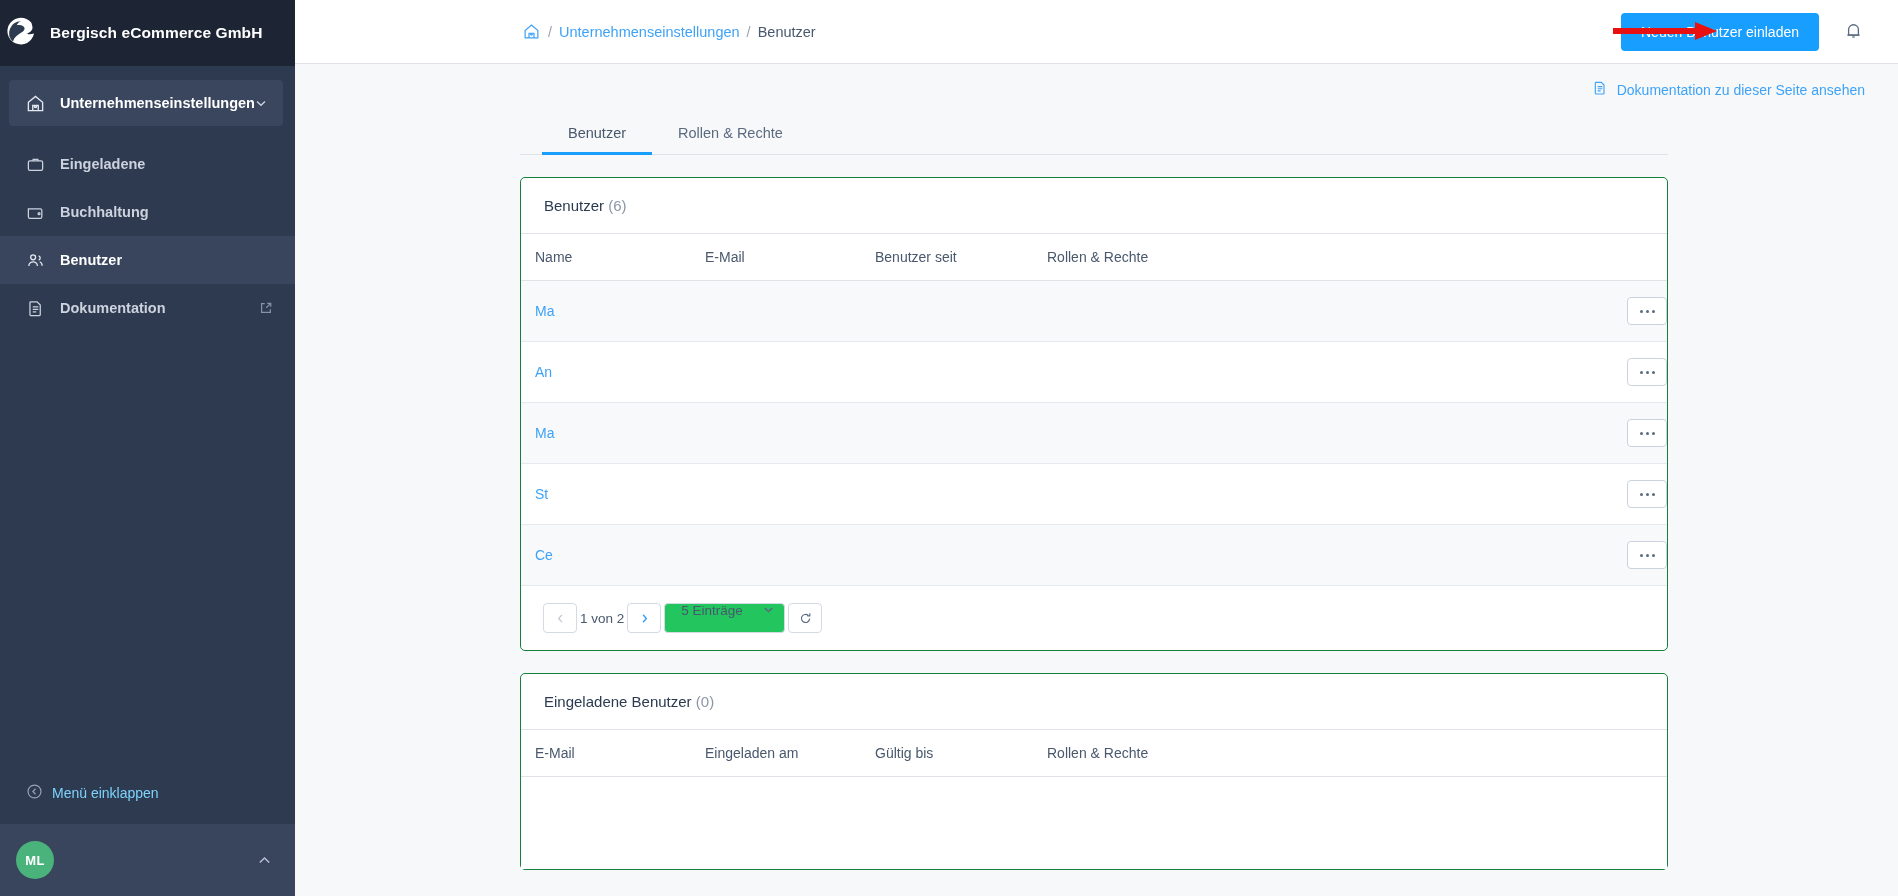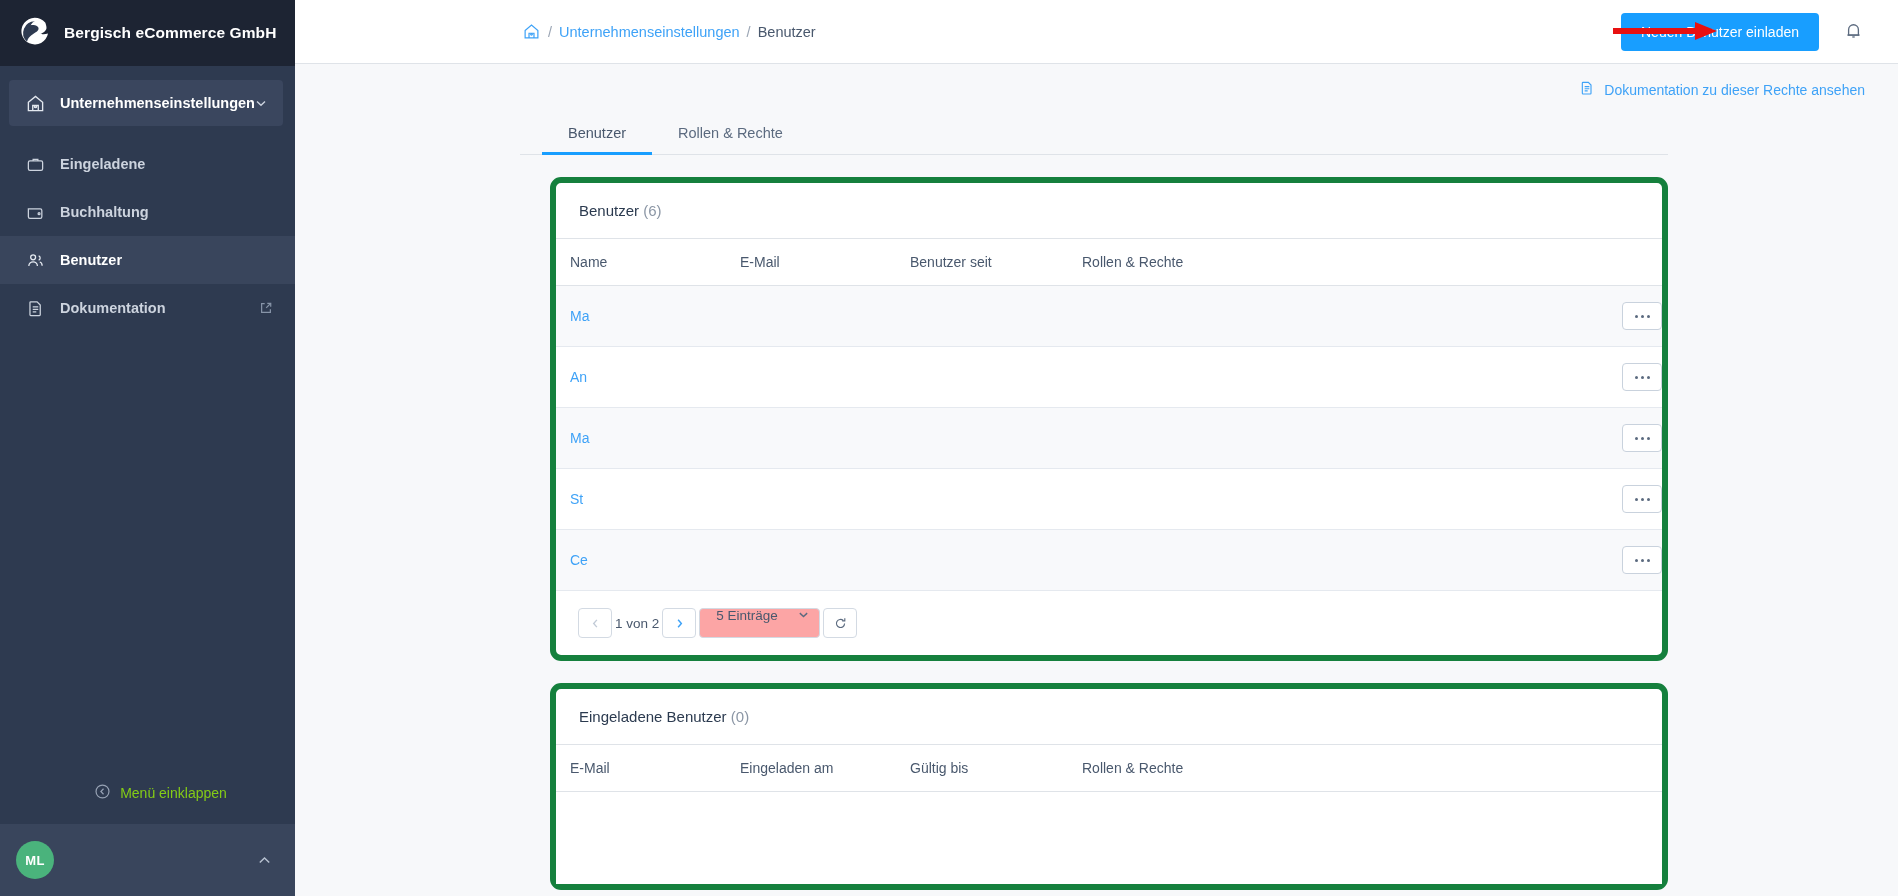--- a/index.html
+++ b/index.html
@@ -17,21 +17,20 @@
   .sidebar {
     width: 295px; flex: 0 0 295px;
     background: #2e3a50;
     display: flex; flex-direction: column;
     position: relative;
   }
   .sb-brand {
     height: 66px; flex: 0 0 66px;
     background: #1d2433;
     display: flex; align-items: center;
-    padding-left: 14px;
   }
   .sb-logo { width: 42px; height: 42px; flex: 0 0 42px; display:flex; align-items:center; justify-content:center; }
   .sb-brand-name {
     color: #ffffff; font-size: 15.5px; font-weight: bold;
     letter-spacing: .1px; margin-left: 8px; white-space: nowrap;
   }
   .sb-nav { flex: 1 1 auto; padding-top: 14px; }
   .sb-item {
     display: flex; align-items: center;
     height: 48px; padding: 0 22px 0 26px;
@@ -45,23 +44,22 @@
     background: #3a465e; border-radius: 4px;
     margin: 0 12px 0 9px; height: 46px; padding-left: 17px;
     color: #ffffff;
   }
   .sb-item.active { background: #39455c; color: #ffffff; }
   .sb-item .chev-right { margin-left: auto; display:flex; align-items:center; }
   .sb-spacer { height: 14px; }
   .sb-collapse {
     display: flex; align-items: center;
     height: 46px; padding-left: 26px;
-    color: #84cc16; font-size: 14px; cursor: pointer;
+    color: #7dd3fc; font-size: 14px; cursor: pointer;
     margin-bottom: 8px;
-    justify-content: center;
   }
   .sb-collapse .sb-lbl { margin-left: 9px; }
   .sb-user {
     height: 72px; flex: 0 0 72px;
     background: #39455c;
     display: flex; align-items: center;
     padding: 0 22px 0 16px;
     justify-content: center;
   }
   .avatar {
@@ -124,24 +122,23 @@
   .tab {
     font-size: 14.5px; color: #5b6a7f;
     padding: 12px 26px 11px;
     cursor: pointer; border-bottom: 3px solid transparent;
     margin-bottom: -1px; white-space: nowrap;
   }
   .tab.sel { color: #49586d; border-bottom-color: #189eff; }
 
   .card {
     background: #ffffff;
-    border: 6px solid #15803d;
-    border-radius: 11px;
+    border: 1px solid #15803d;
+    border-radius: 5px;
     margin-top: 22px;
-    margin-left: 30px;
   }
   .card-head {
     padding: 19px 23px;
     border-bottom: 1px solid #dfe3e8;
     font-size: 15px; color: #2b3a4f;
   }
   .card-head .count { color: #8b96a5; }
   table.grid { width: 100%; border-collapse: collapse; table-layout: fixed; }
   table.grid th {
     text-align: left; font-weight: normal;
@@ -175,21 +172,21 @@
     width: 34px; height: 30px;
     border: 1px solid #d3dae3; border-radius: 4px;
     background: #fff; cursor: pointer;
     display: flex; align-items: center; justify-content: center;
   }
   .pg-btn.disabled { cursor: default; }
   .pg-info { font-size: 13.5px; color: #49586d; }
   .pg-select {
     height: 30px; min-width: 121px;
     border: 1px solid #d3dae3; border-radius: 4px;
-    background: #fca5a5; cursor: pointer;
+    background: #22c55e; cursor: pointer;
     display: flex; align-items: center; justify-content: space-between;
     padding: 0 10px 15px 16px; font-size: 13.5px; color: #49586d;
   }
   .empty-body { height: 92px; background: #fff; }
 </style>
 </head>
 <body>
 
 <div class="app">
 
@@ -338,21 +335,21 @@
     <div class="content">
 
       <div class="doc-link-row">
         <a class="doc-link">
           <span>
             <svg width="16" height="16" viewBox="0 0 24 24" fill="none" stroke="#3ea2f7" stroke-width="1.7">
               <path d="M6 3.5h8l4 4V20a1 1 0 0 1-1 1H6a1 1 0 0 1-1-1V4.5a1 1 0 0 1 1-1z"></path>
               <path d="M8.5 10h7M8.5 13.2h7M8.5 16.4h4.5"></path>
             </svg>
           </span>
-          <span>Dokumentation zu dieser Rechte ansehen</span>
+          <span>Dokumentation zu dieser Seite ansehen</span>
         </a>
       </div>
 
       <div class="center-col">
 
         <div class="tabs">
           <div class="tab sel">Benutzer</div>
           <div class="tab">Rollen &amp; Rechte</div>
         </div>
 

